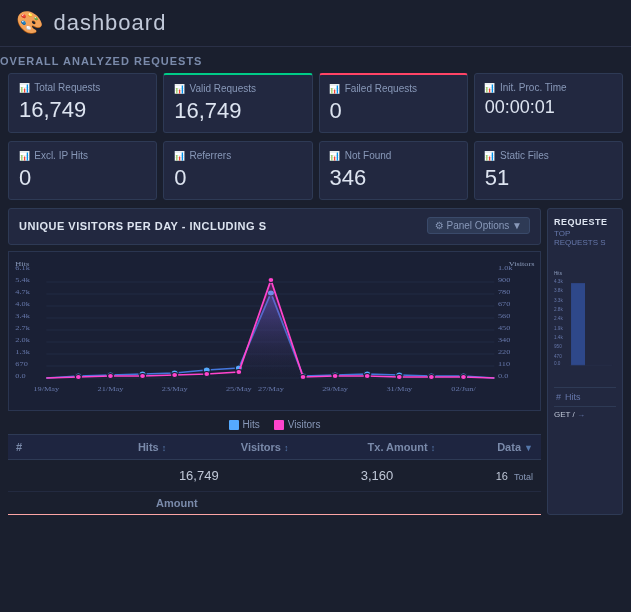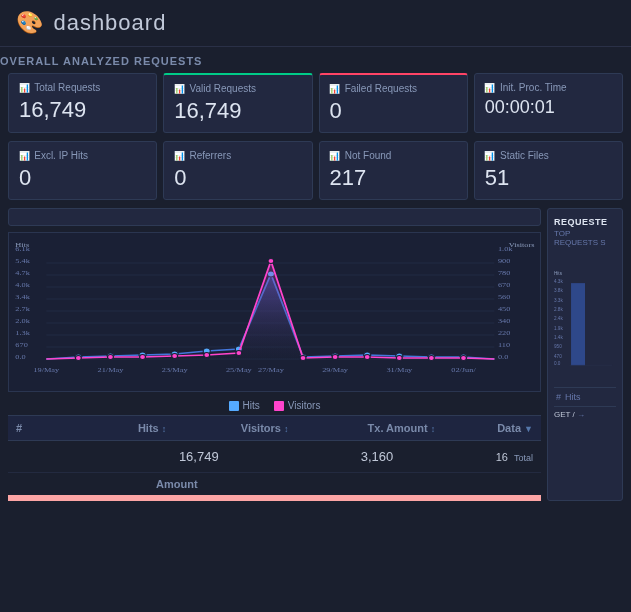--- a/index.html
+++ b/index.html
@@ -280,36 +280,42 @@
       <span class="stat-label-icon">📊</span>
       <span>Referrers</span>
     </div>
     <div class="stat-value">0</div>
   </div>
   <div class="stat-card">
     <div class="stat-label">
       <span class="stat-label-icon">📊</span>
       <span>Not Found</span>
     </div>
-    <div class="stat-value">217</div>
+    <div class="stat-value">346</div>
   </div>
   <div class="stat-card">
     <div class="stat-label">
       <span class="stat-label-icon">📊</span>
       <span>Static Files</span>
     </div>
     <div class="stat-value">51</div>
   </div>
 </div>
 
 <div class="main-content">
 
   <div class="left-panel">
 
     <div class="panel-header">
+      <div class="panel-title">
+        <span style="font-size:11px; font-weight:700; color:#dde4f0;">UNIQUE VISITORS PER DAY - INCLUDING S</span>
+        <button class="panel-options-btn">
+          <span>⚙ Panel Options ▼</span>
+        </button>
+      </div>
     </div>
 
     <div class="chart-container">
       <svg class="chart-svg" viewBox="0 0 440 148" preserveAspectRatio="none">
 
         <text x="2" y="12" fill="#6677aa" font-size="7">6.1k</text>
         <text x="2" y="24" fill="#6677aa" font-size="7">5.4k</text>
         <text x="2" y="36" fill="#6677aa" font-size="7">4.7k</text>
         <text x="2" y="48" fill="#6677aa" font-size="7">4.0k</text>
         <text x="2" y="60" fill="#6677aa" font-size="7">3.4k</text>
@@ -433,21 +439,21 @@
     <div class="data-row">
       <div class="td td-hash"></div>
       <div class="td td-hits">16,749</div>
       <div class="td td-visitors">3,160</div>
       <div class="td td-data">
         <span style="font-size:11px; color:#c0c8d8;">16</span>
         <span class="badge-total">Total</span>
       </div>
     </div>
 
-    <div style="padding: 4px 8px; border-bottom: 6px solid #fca5a5;">
+    <div style="padding: 4px 8px; border-bottom: 1px solid #fca5a5;">
       <span style="color:#7a8aaa; font-size:11px; font-weight:600; margin-left: 140px;">Amount</span>
     </div>
   </div>
 
   <div class="right-panel">
     <div class="right-panel-title">REQUESTE</div>
     <div class="right-panel-sub">TOP REQUESTS S</div>
     <div class="right-chart">
       <svg width="100%" height="130" viewBox="0 0 80 130">
         <text x="0" y="10" fill="#8898b8" font-size="6">Hits</text>

